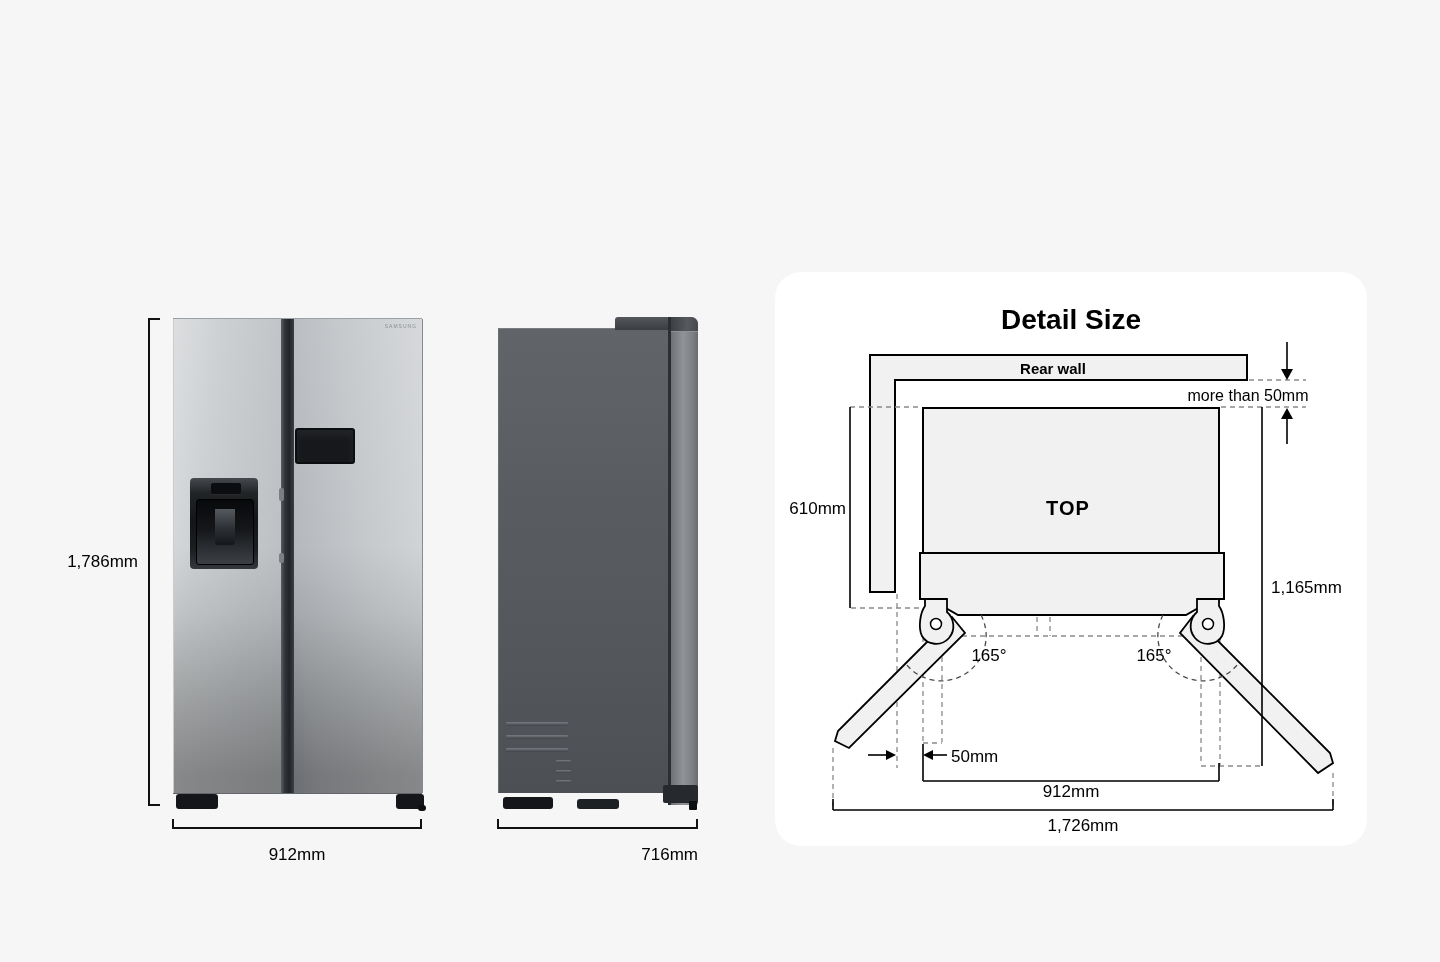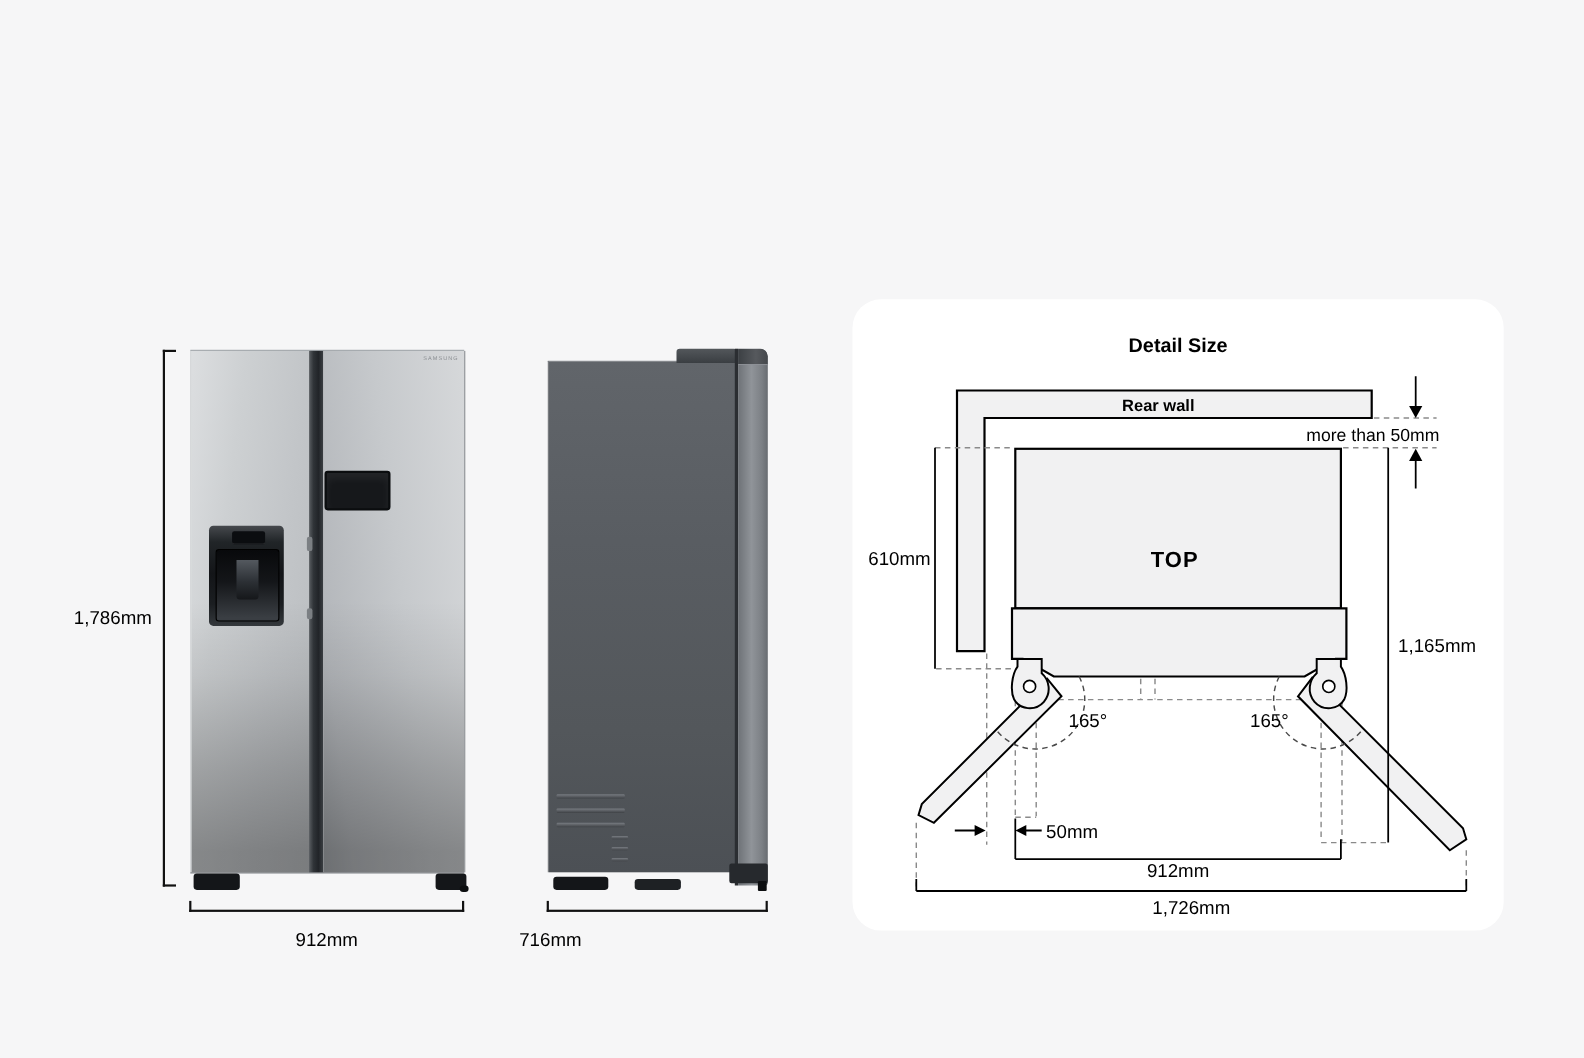--- a/index.html
+++ b/index.html
@@ -53,21 +53,21 @@
 
   
   .hbracket{left:148px;top:318px;width:12px;height:488px;box-sizing:border-box;
      border-left:2px solid #111;border-top:2px solid #111;border-bottom:2px solid #111;}
   .wbracket{box-sizing:border-box;border-left:2px solid #111;border-right:2px solid #111;
      border-bottom:2px solid #111;height:10px;top:819px;}
   .dim-label{font-size:17px;color:#000;}
 
   
   .panel{left:775px;top:272px;width:592px;height:574px;background:#fff;border-radius:26px;}
-  .panel-title{left:775px;top:304px;width:592px;text-align:center;font-size:18px;font-weight:700;}
+  .panel-title{left:775px;top:304px;width:592px;text-align:center;font-size:28px;font-weight:700;}
   svg text{font-family:"Liberation Sans", sans-serif;}
   .solid{stroke:#000;stroke-width:1.6;fill:none;}
   .shape{fill:#f1f1f2;stroke:#000;stroke-width:2;}
   .door{fill:#f1f1f2;stroke:#000;stroke-width:1.8;}
   .dash{stroke:#8a8a8a;stroke-width:1.3;fill:none;stroke-dasharray:5 4;}
   .arc{stroke:#4a4a4a;stroke-width:1.3;fill:none;stroke-dasharray:5 4;}
   .arrow{fill:#000;}
   .t17{font-size:17px;fill:#000;}
   .t16{font-size:16px;fill:#000;}
   .t15b{font-size:15px;font-weight:600;fill:#000;}
@@ -114,21 +114,21 @@
   <div class="abs vent" style="left:506px;top:748px;width:62px;height:4px;"></div>
   <div class="abs vent" style="left:556px;top:760px;width:15px;height:3px;"></div>
   <div class="abs vent" style="left:556px;top:770px;width:15px;height:3px;"></div>
   <div class="abs vent" style="left:556px;top:780px;width:15px;height:3px;"></div>
   <div class="abs side-hinge-bot"></div>
   <div class="abs bolt"></div>
   <div class="abs foot" style="left:503px;top:797px;width:50px;height:12px;"></div>
   <div class="abs foot" style="left:577px;top:799px;width:42px;height:10px;background:#1e2124;"></div>
 
   <div class="abs wbracket" style="left:497px;width:201px;"></div>
-  <div class="abs dim-label" style="left:472px;top:845px;width:201px;text-align:left;">716mm</div>
+  <div class="abs dim-label" style="left:497px;top:845px;width:201px;text-align:right;">716mm</div>
 
   <div class="abs panel"></div>
   <div class="abs panel-title">Detail Size</div>
 
   <svg class="abs" style="left:775px;top:272px;" width="592" height="574" viewBox="775 272 592 574">
 
     <path class="shape" d="M 870,355 L 1247,355 L 1247,380 L 895,380 L 895,592 L 870,592 Z"></path>
 
     <path class="dash" d="M 1249,380 H 1306"></path>
     <path class="dash" d="M 850,407 H 921"></path>

